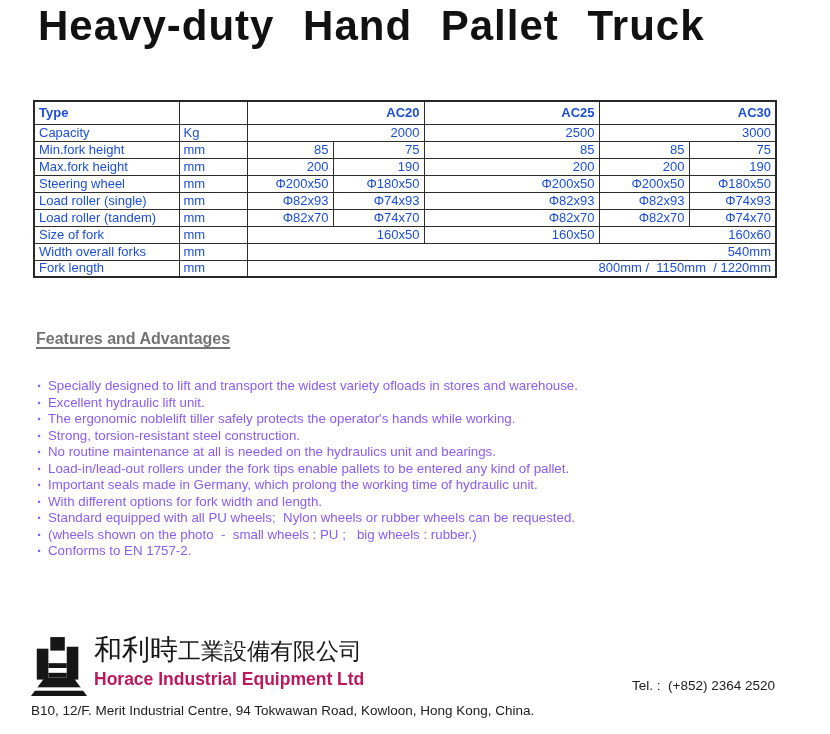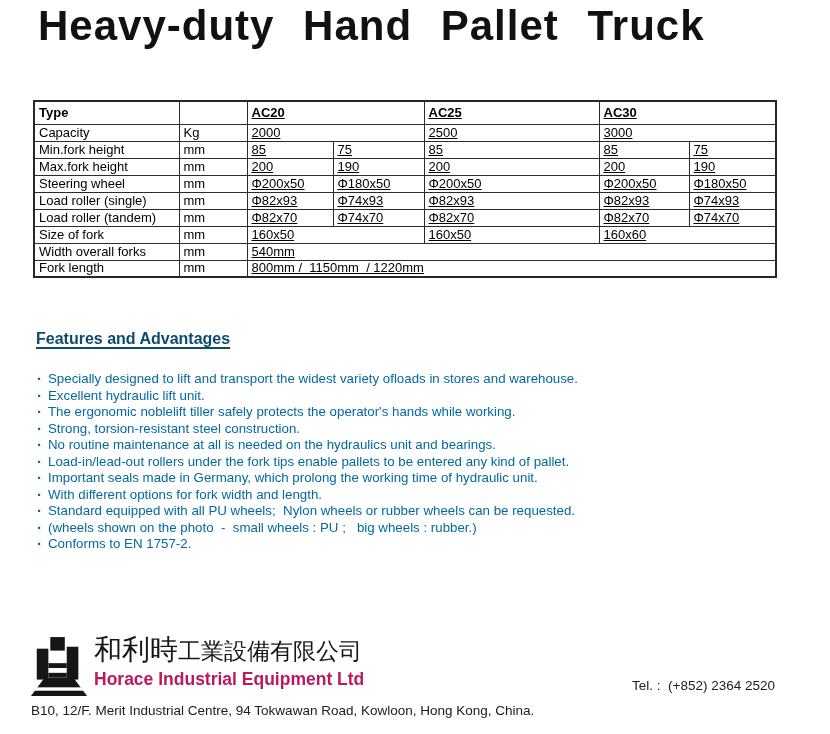--- a/index.html
+++ b/index.html
@@ -31,58 +31,58 @@
 
   
   table.spec {
     position: absolute;
     left: 33px;
     top: 100px;
     width: 742px;
     border-collapse: collapse;
     table-layout: fixed;
     font-size: 13px;
-    color: #000000;
+    color: #1d4ed8;
     border: 2px solid #282828;
   }
   table.spec td {
     border: 1px solid #2c2c2c;
     padding: 0 4px;
     height: 17px;
     line-height: 14px;
     overflow: hidden;
     white-space: pre-wrap;
   }
   table.spec tr.hdr td { height: 23px; }
   .lbl { text-align: left; padding-left: 5px; }
-  .c   { text-align: left; text-decoration: underline; }
+  .c   { text-align: right; }
   .b   { font-weight: 700; }
 
   
   .features {
     position: absolute;
     left: 36px;
     top: 330px;
     width: 700px;
   }
   .features h2 {
     margin: 0;
     font-size: 16px;
     font-weight: 700;
-    color: #0c4a6e;
+    color: #737373;
     text-decoration: underline;
     text-decoration-thickness: 2px;
     text-underline-offset: 3px;
   }
   .features ul {
     list-style: none;
-    margin: 23px 0 0 0;
+    margin: 30px 0 0 0;
     padding: 0;
     font-size: 13.3px;
-    color: #0369a1;
+    color: #8b5cf6;
   }
   .features li {
     position: relative;
     padding-left: 12px;
     line-height: 16.5px;
     white-space: pre-wrap;
   }
   .features li::before {
     content: "\00B7";
     position: absolute;

